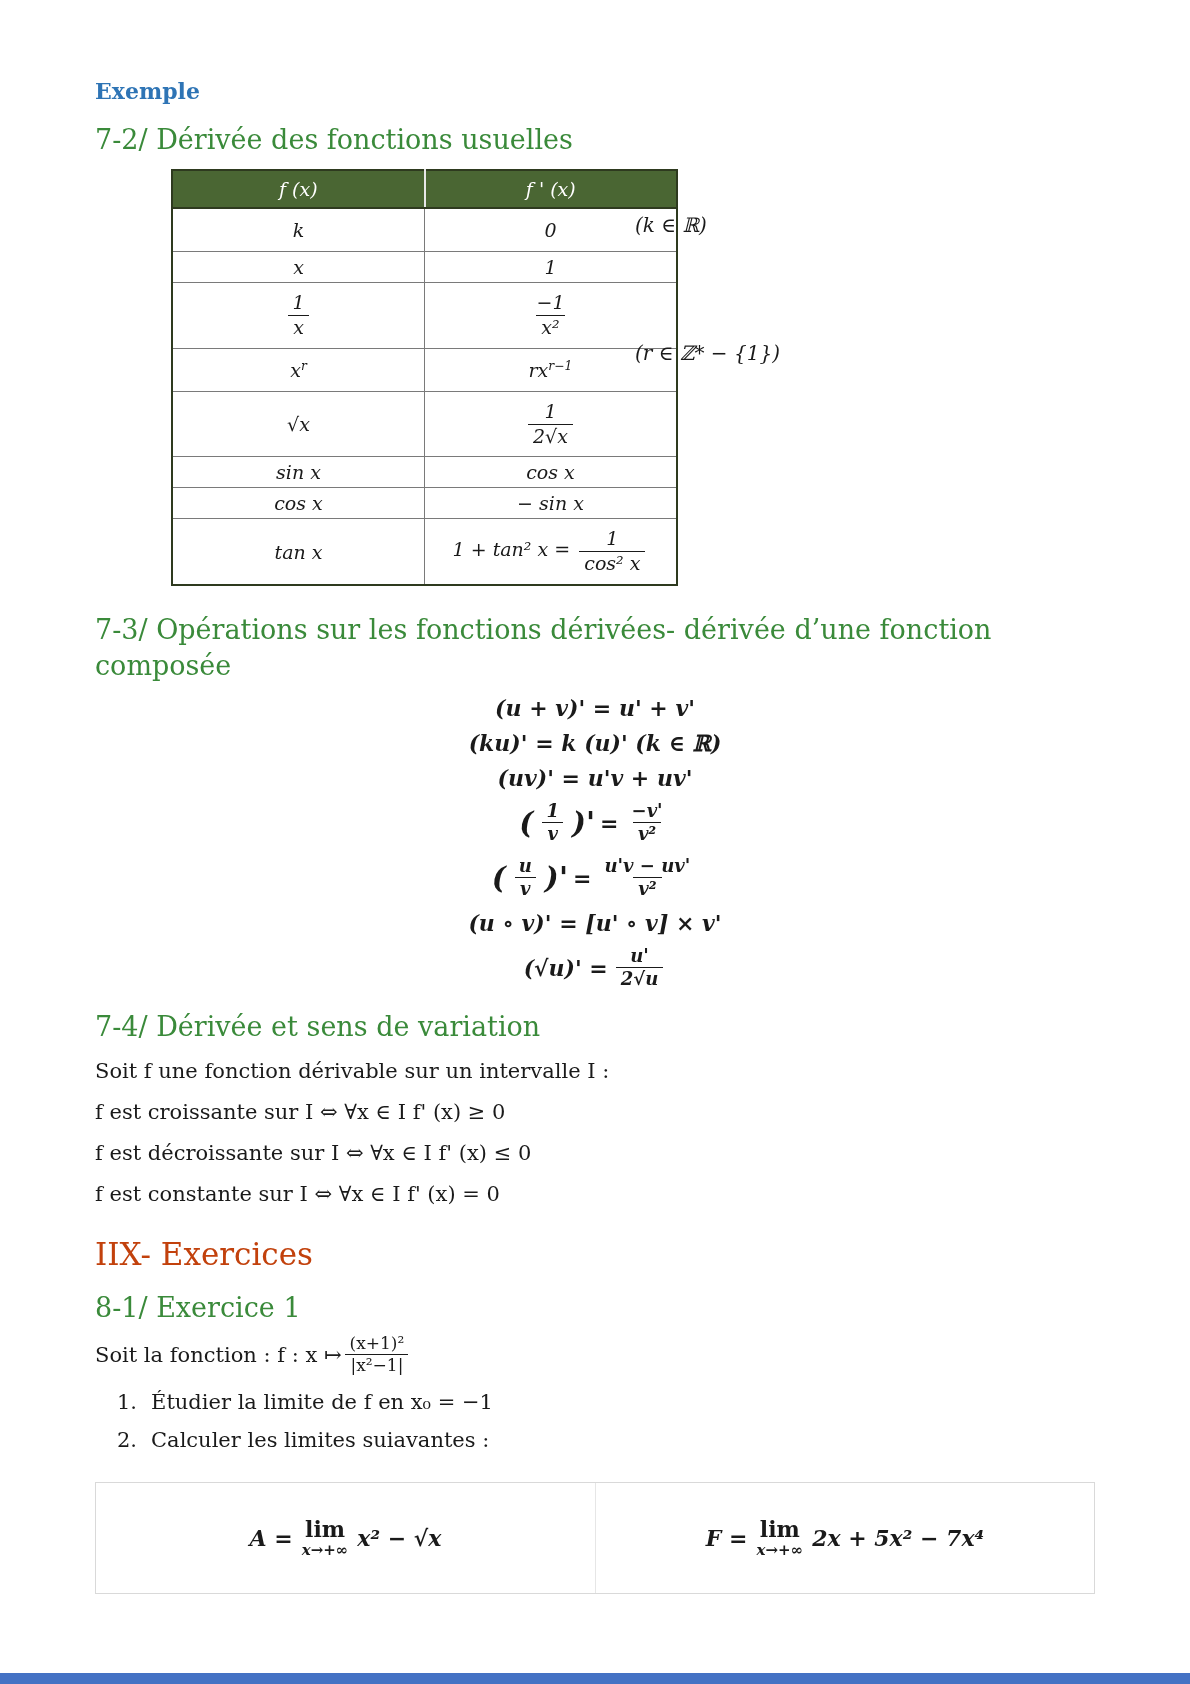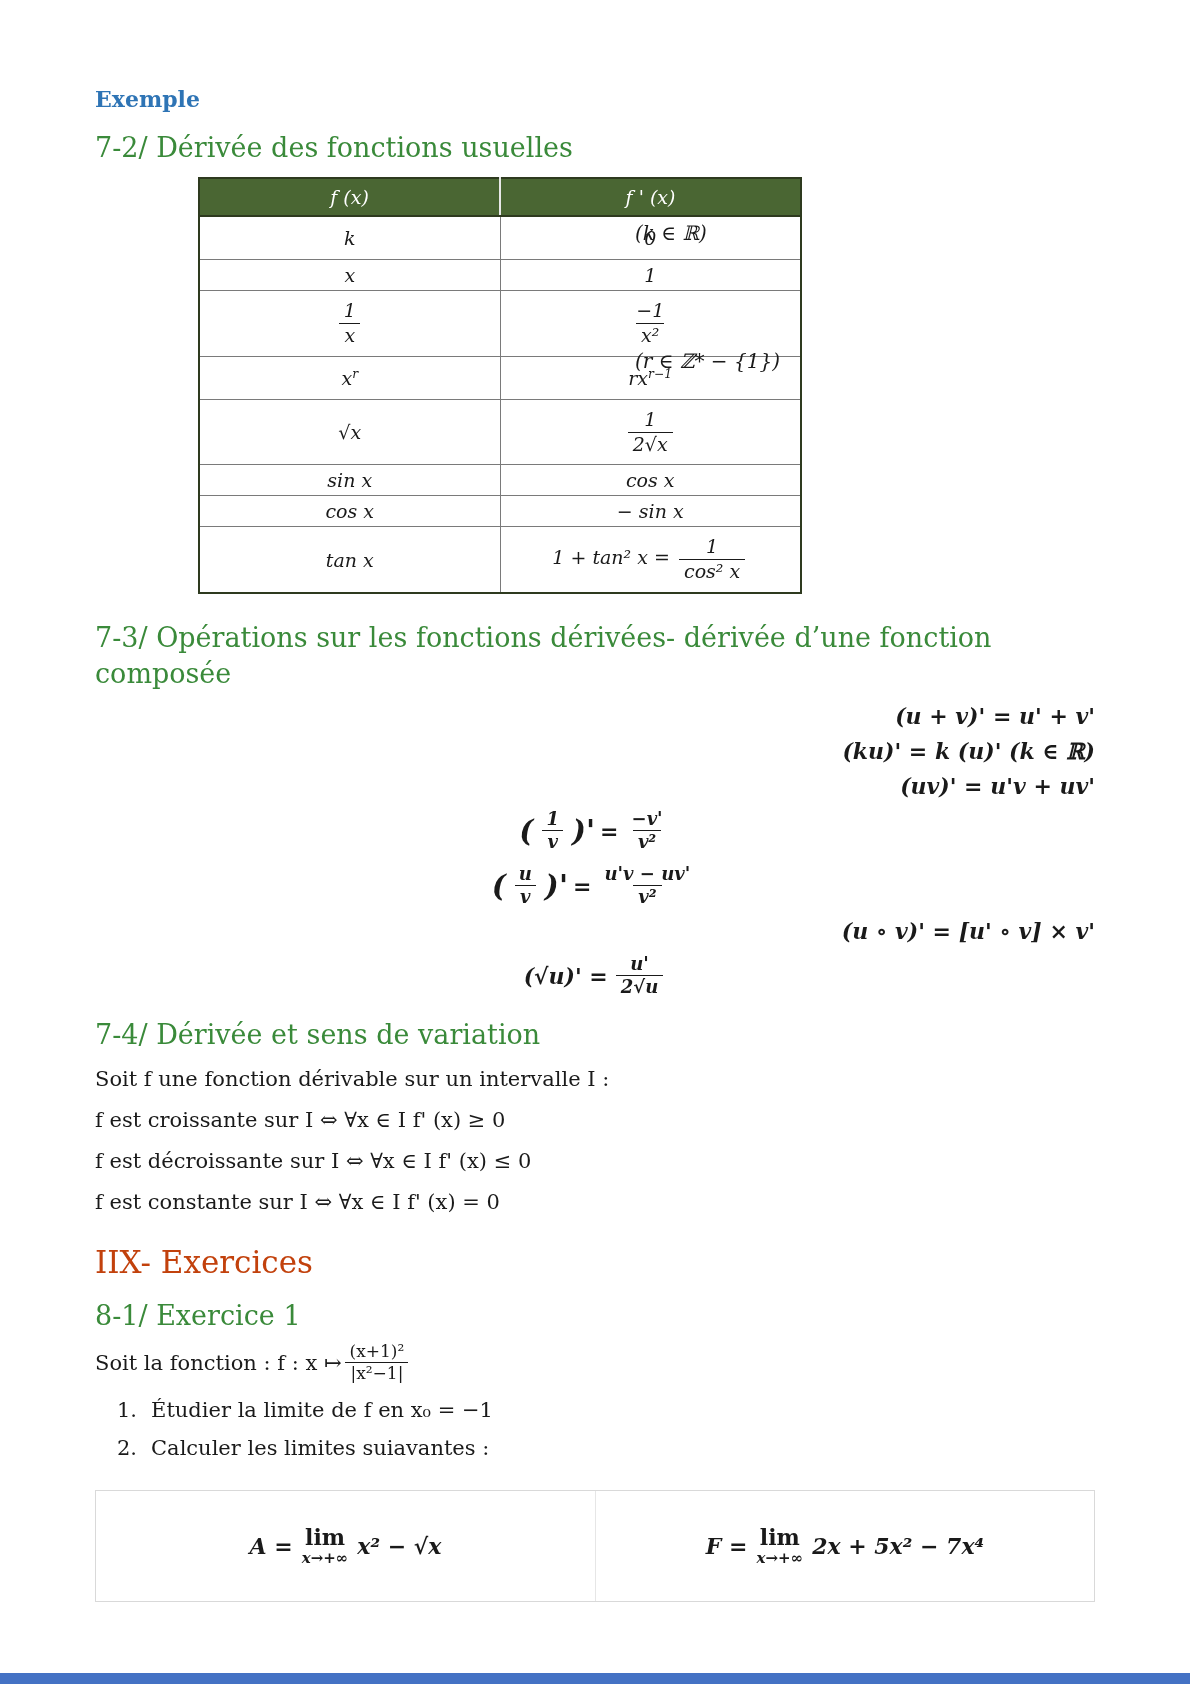--- a/index.html
+++ b/index.html
@@ -8,33 +8,33 @@
     width: 1190px; height: 1684px;
     background: #ffffff;
     font-family: "DejaVu Serif", "Liberation Serif", serif;
     color: #1a1a1a;
     position: relative;
     overflow: hidden;
   }
   .content { padding: 78px 95px 0 95px; width: 1190px; }
 
   .intro { font-size: 21px; margin: 0 0 10px 0; }
-  .exemple { font-size: 22px; font-weight: bold; color: #2e74b5; margin: 8px 0 6px 0; }
+  .exemple { font-size: 22px; font-weight: bold; color: #2e74b5; margin: 0 0 6px 0; }
 
   h2 { font-weight: normal; color: #3a8a3a; font-size: 27px; margin: 20px 0 14px 0; }
   h2.sec73 { max-width: 940px; line-height: 1.35; margin: 26px 0 10px 0; }
   h1.sec8 { font-weight: normal; color: #c2410c; font-size: 31px; margin: 30px 0 8px 0; }
   h2.sec81 { margin: 20px 0 10px 0; }
 
   
   .table-wrap { position: relative; margin: 14px 0 8px 0; }
   .dtable {
     border-collapse: collapse;
-    width: 604px;
-    margin-left: 103px;
+    width: 507px;
+    margin-left: 76px;
     border: 2px solid #2e3a1f;
     font-size: 19px;
   }
   .dtable th {
     background: #4a6633;
     color: #ffffff;
     font-style: italic;
     font-weight: normal;
     padding: 7px 4px;
     width: 50%;
@@ -66,21 +66,21 @@
     flex-direction: column;
     align-items: center;
     vertical-align: middle;
     line-height: 1.25;
     margin: 0 3px;
   }
   .frac .num, .frac .den { padding: 0 5px; display: block; }
   .frac .den { border-top: 1.5px solid #1a1a1a; }
 
   
-  .formulas { text-align: right; margin: 10px 0 18px 0; font-size: 22px; font-weight: bold; font-style: italic; }
+  .formulas { text-align: center; margin: 10px 0 18px 0; font-size: 22px; font-weight: bold; font-style: italic; }
   .formula { margin: 9px 0; }
   .frow { display: flex; justify-content: center; align-items: center; gap: 5px; }
   .frow .frac { font-size: 0.82em; }
   .bigp { font-size: 1.35em; font-weight: bold; }
 
   
   .bodyline { font-size: 21px; margin: 17px 0; }
 
   
   .fnrow { display: flex; align-items: center; font-size: 21px; margin: 8px 0 14px 0; }

